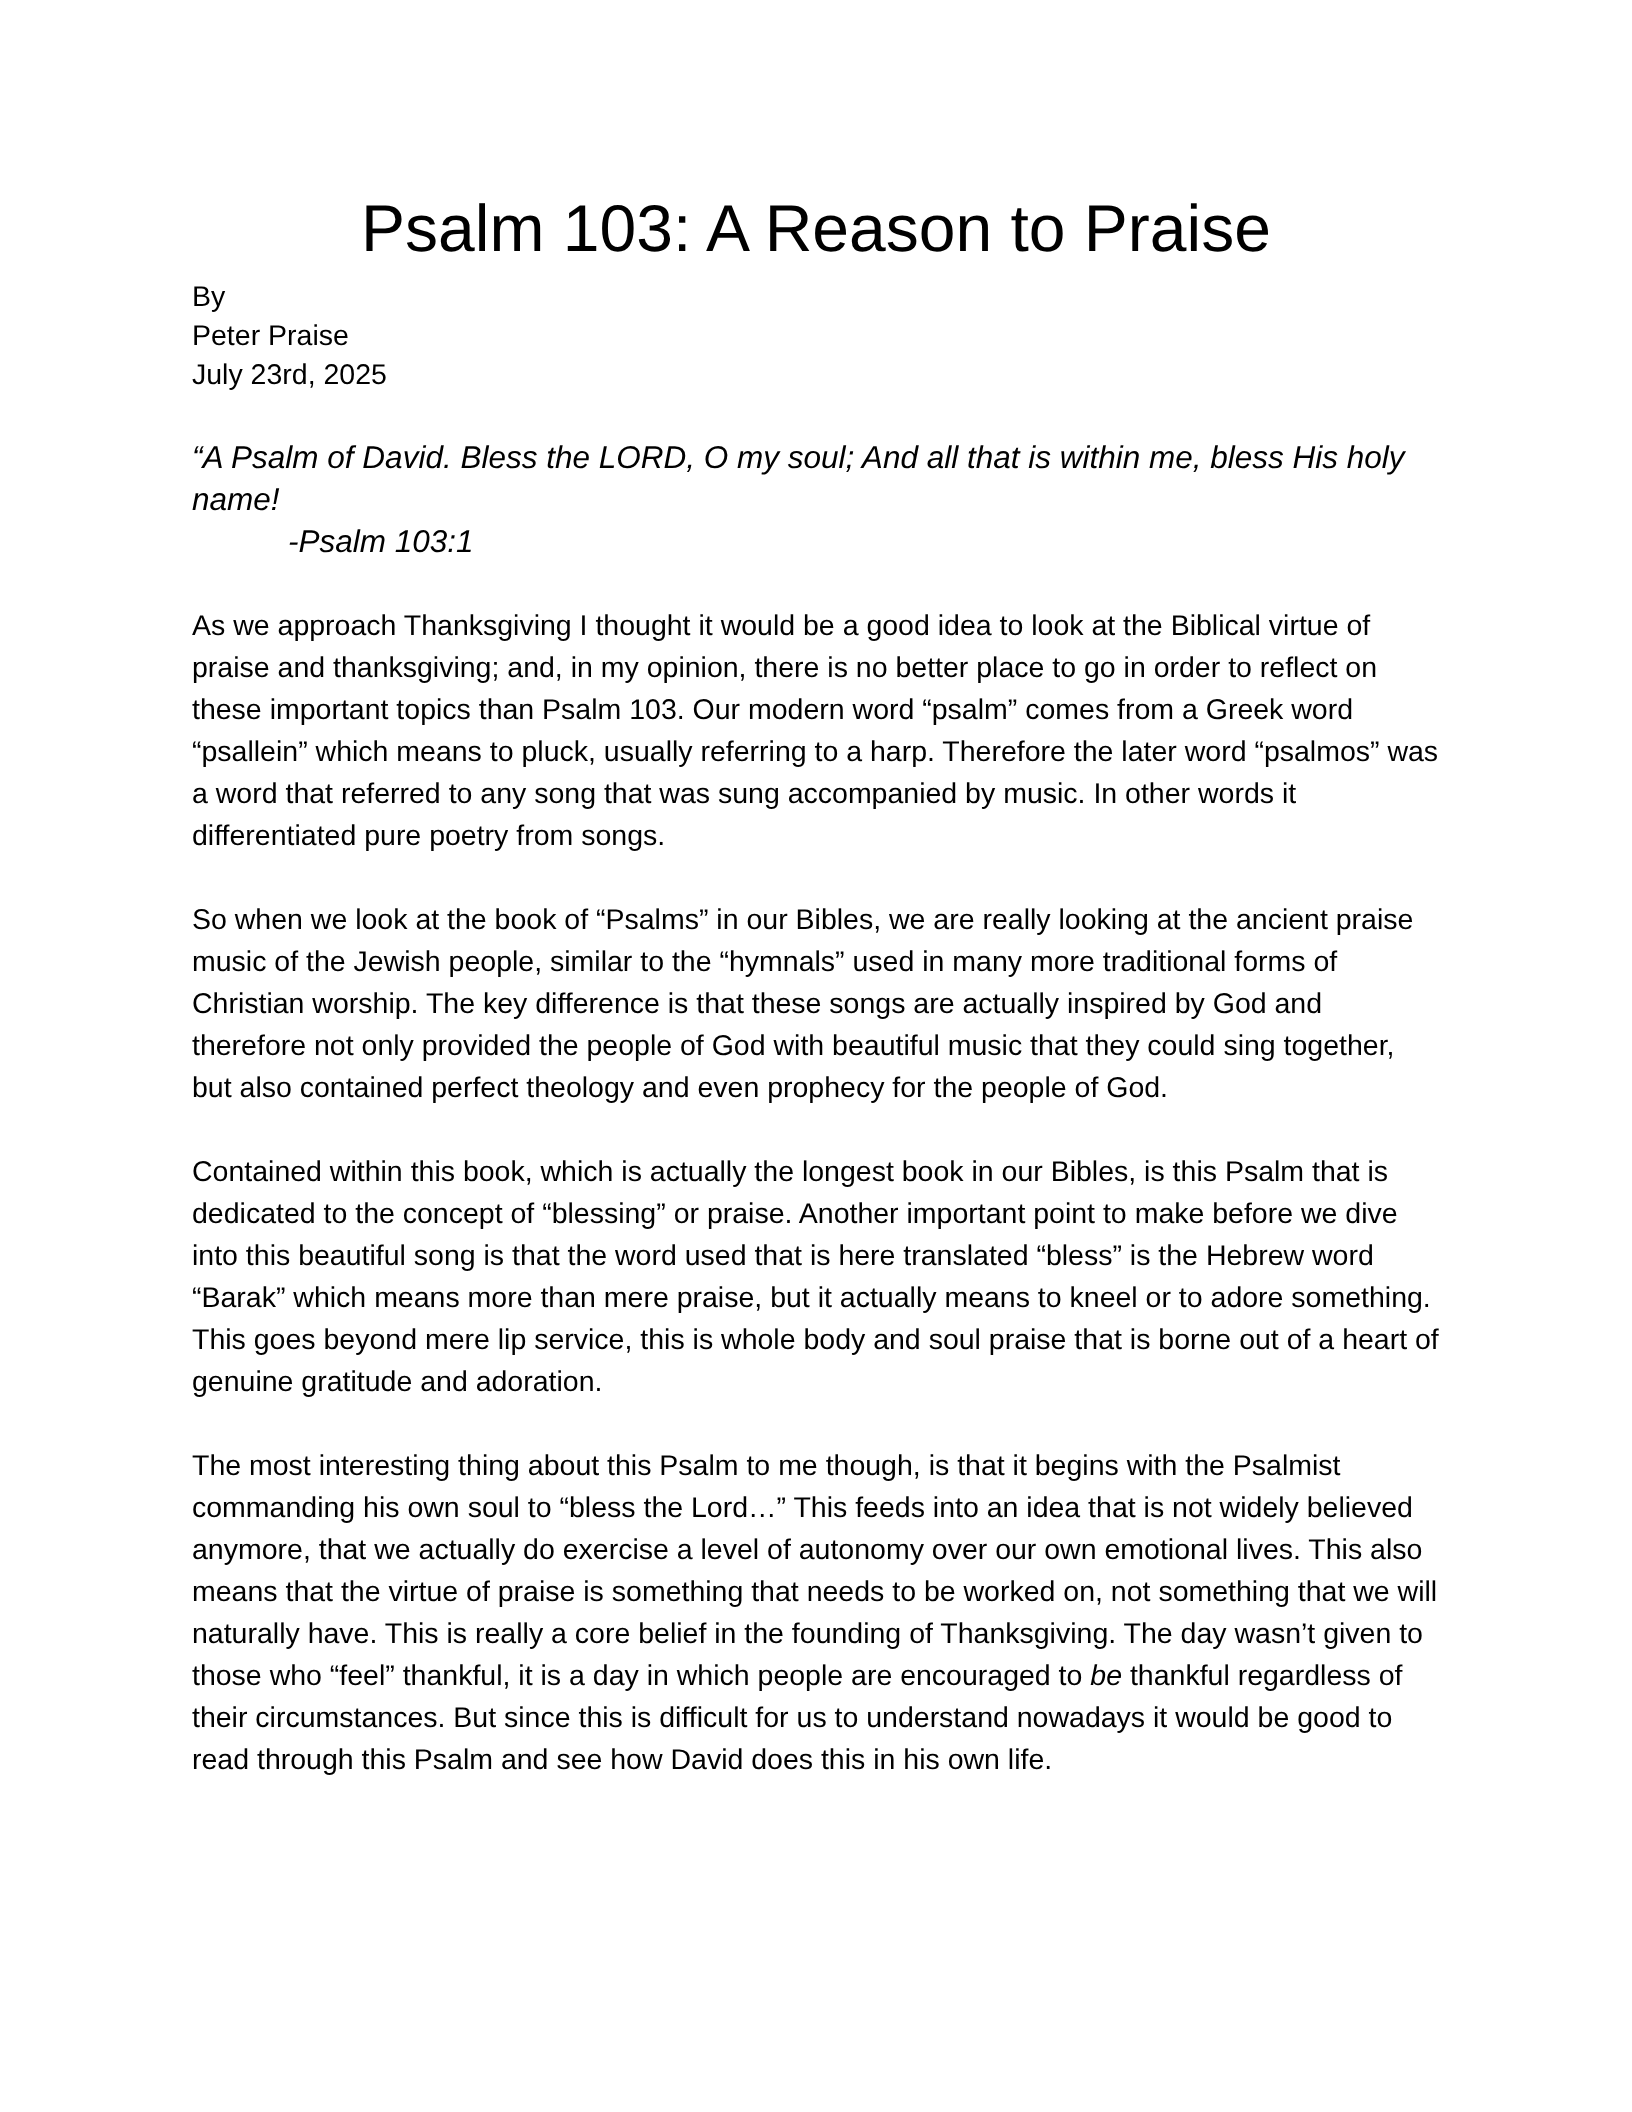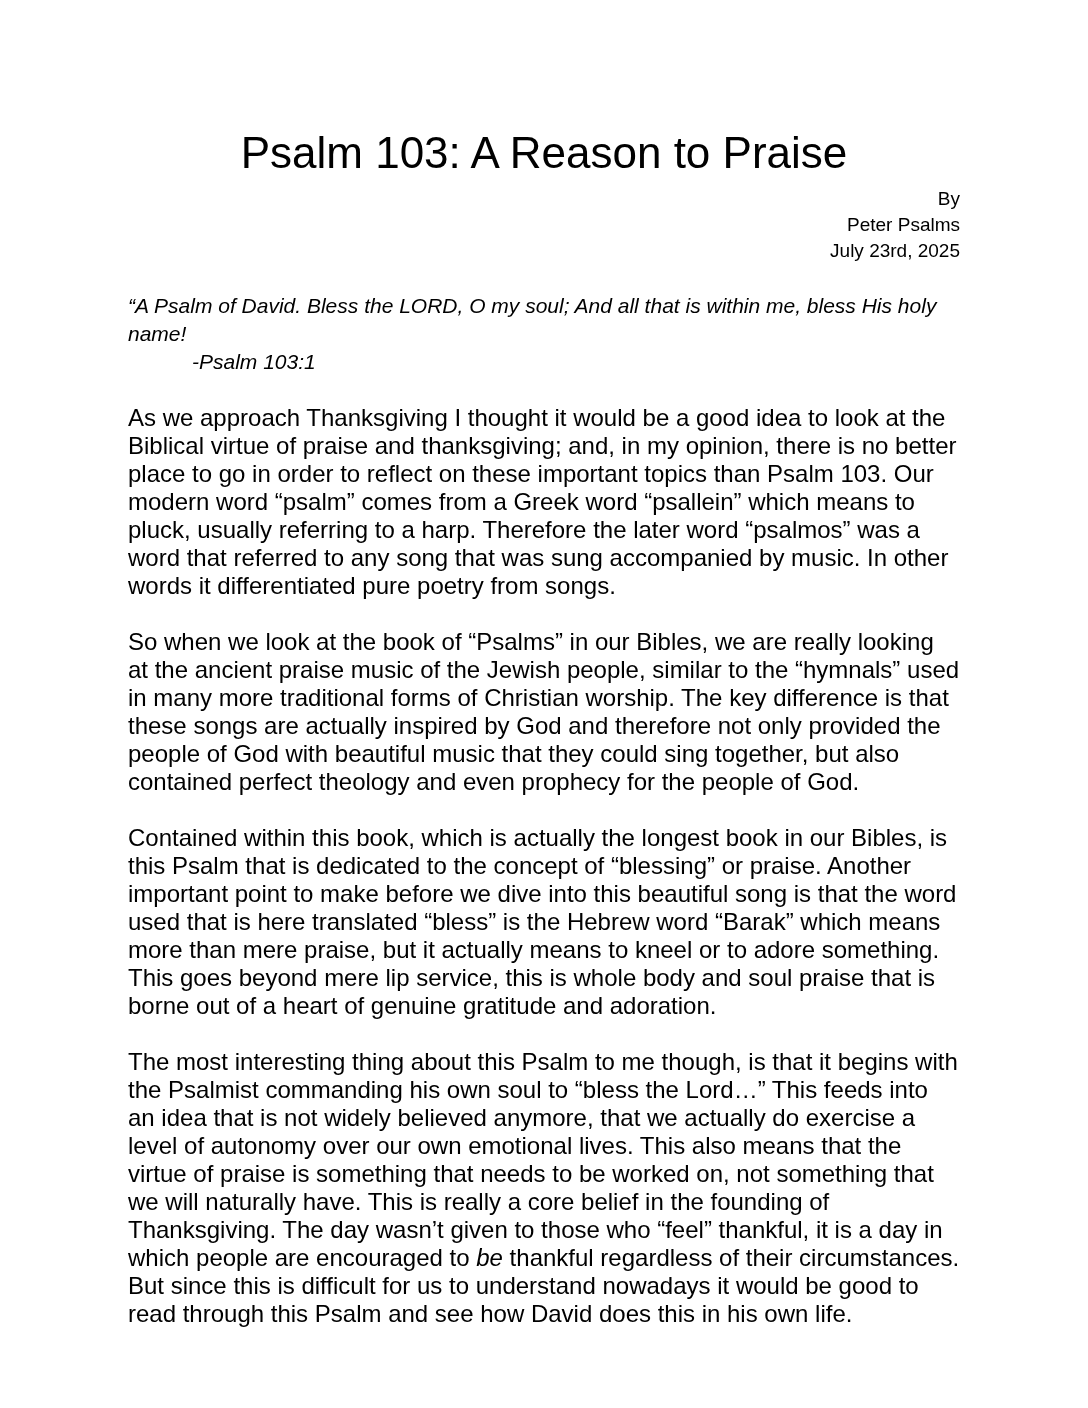--- a/index.html
+++ b/index.html
@@ -17,52 +17,52 @@
   }
   .doc-title {
     font-size: 44px;
     font-weight: 400;
     line-height: 50px;
     text-align: center;
     margin: 0 0 8px 0;
     white-space: nowrap;
   }
   .byline {
-    text-align: right;
+    text-align: left;
     font-size: 19px;
     line-height: 26px;
     margin: 6px 0 0 0;
   }
   .quote {
     font-style: italic;
     font-size: 21px;
     line-height: 28px;
     margin-top: 28px;
   }
   .quote-attribution {
     padding-left: 64px;
   }
   .body-paragraph {
-    font-size: 24px;
+    font-size: 19px;
     line-height: 28px;
     margin: 28px 0 0 0;
   }
   .body-paragraph em {
   }
 </style>
 </head>
 <body>
 
 <div class="page">
 
   <h1 class="doc-title">Psalm 103: A Reason to Praise</h1>
 
   <div class="byline">
     <div>By</div>
-    <div>Peter Psalms</div>
+    <div>Peter Praise</div>
     <div>July 23rd, 2025</div>
   </div>
 
   <div class="quote">
     <div>“A Psalm of David. Bless the LORD, O my soul; And all that is within me, bless His holy name!</div>
     <div class="quote-attribution">-Psalm 103:1</div>
   </div>
 
   <p class="body-paragraph">As we approach Thanksgiving I thought it would be a good idea to look at the Biblical virtue of praise and thanksgiving; and, in my opinion, there is no better place to go in order to reflect on these important topics than Psalm 103. Our modern word “psalm” comes from a Greek word “psallein” which means to pluck, usually referring to a harp. Therefore the later word “psalmos” was a word that referred to any song that was sung accompanied by music. In other words it differentiated pure poetry from songs.</p>
 

